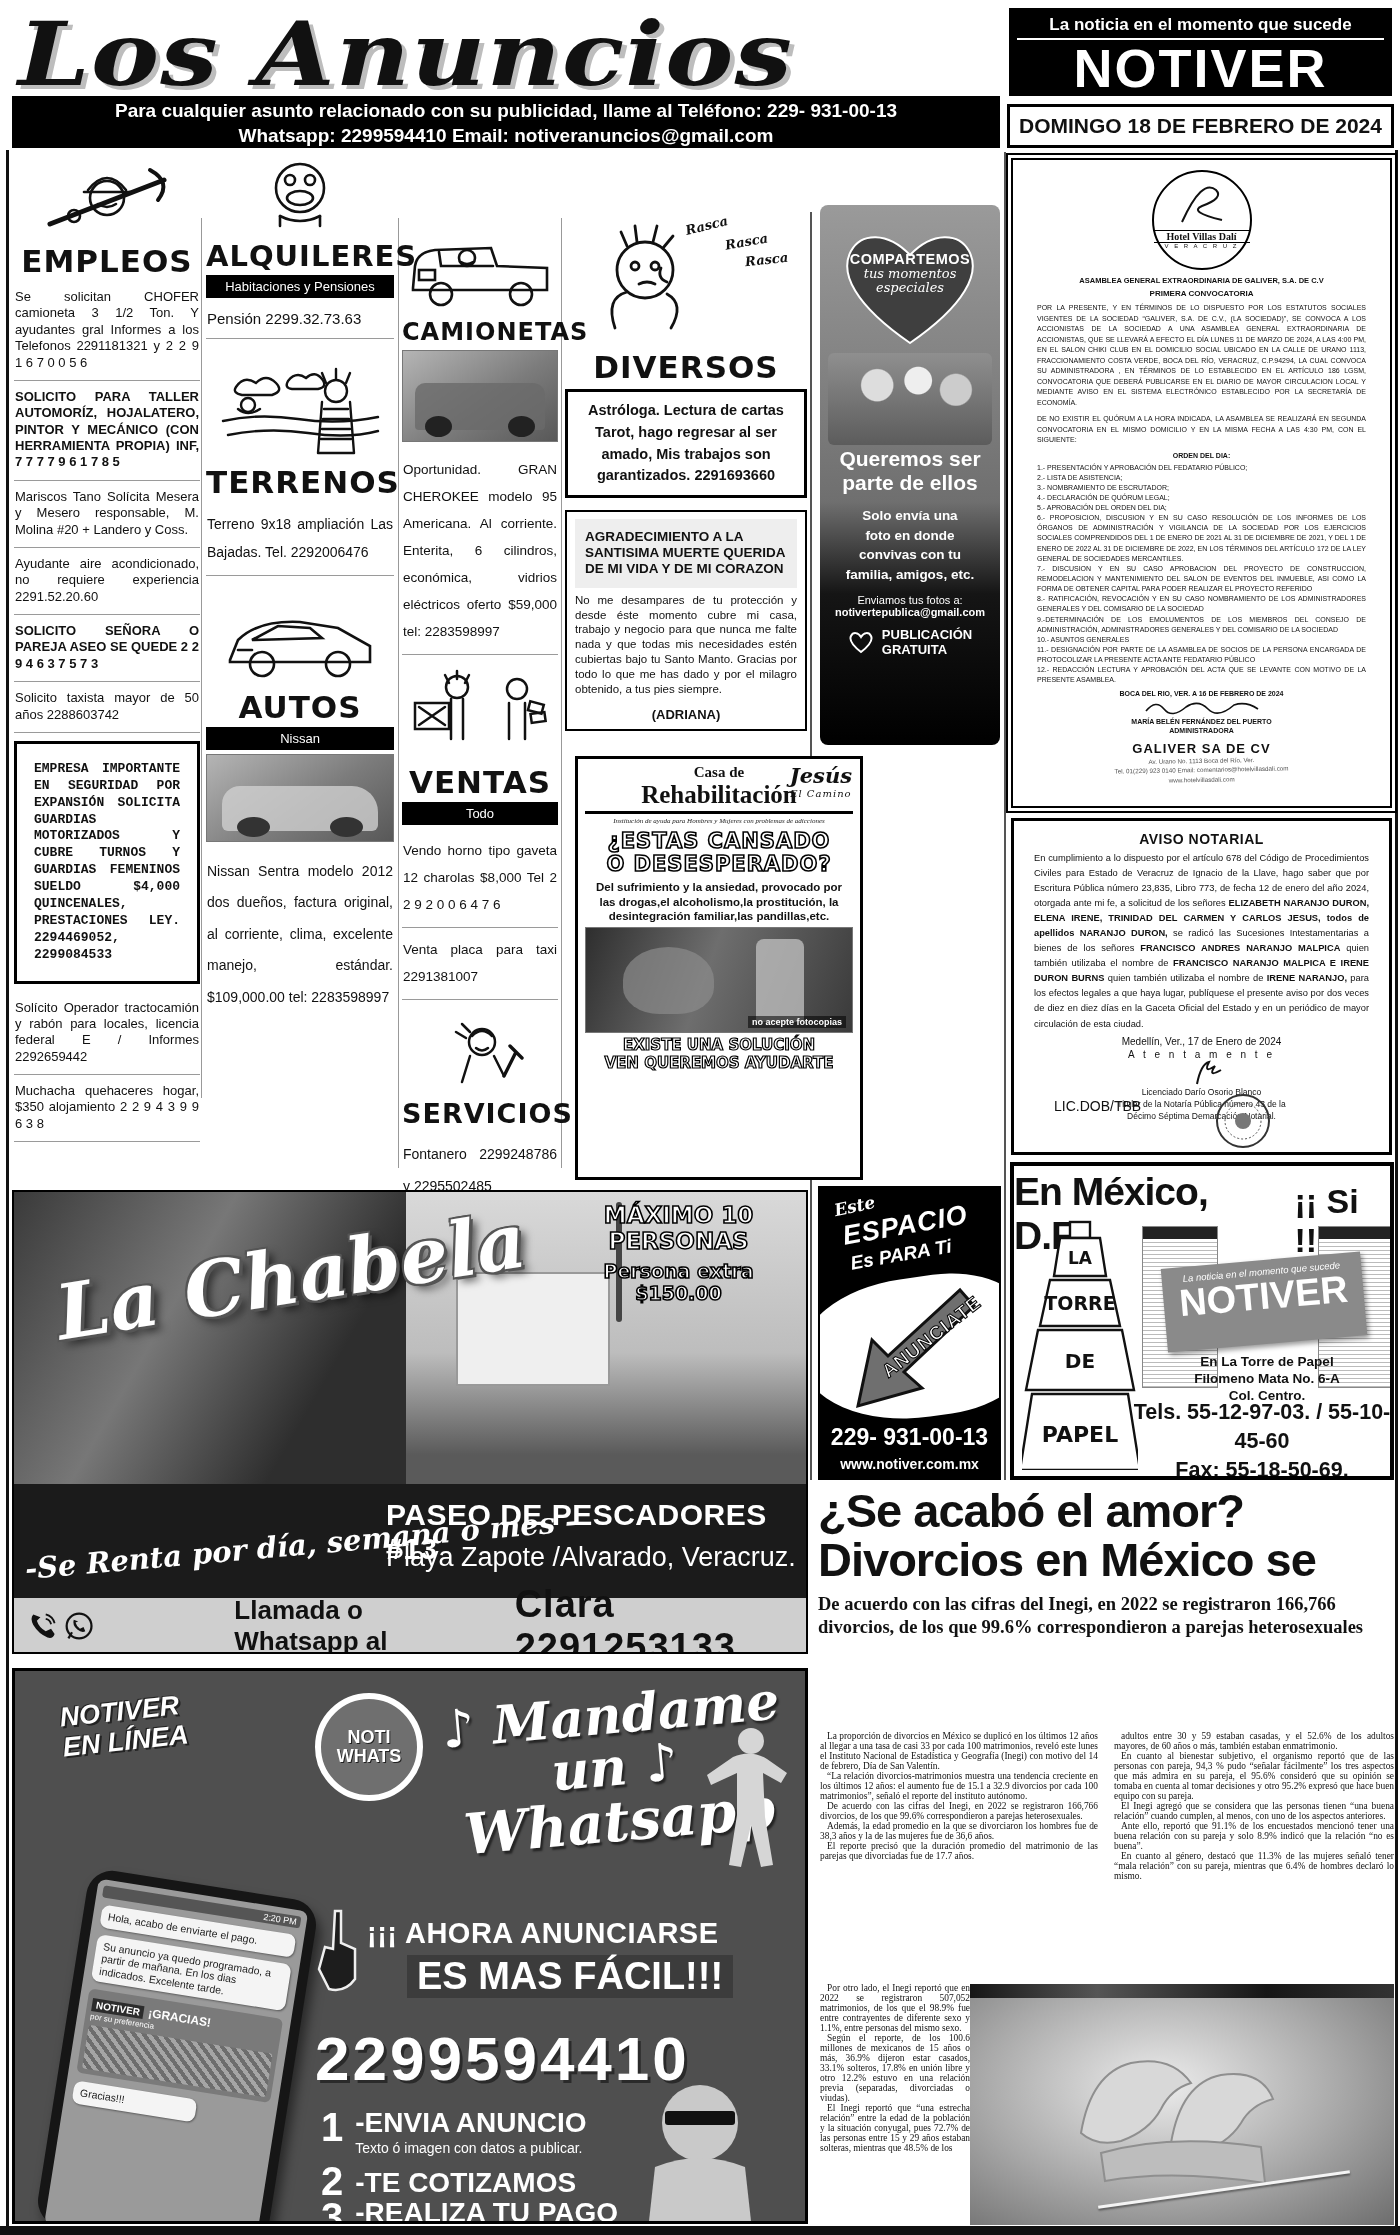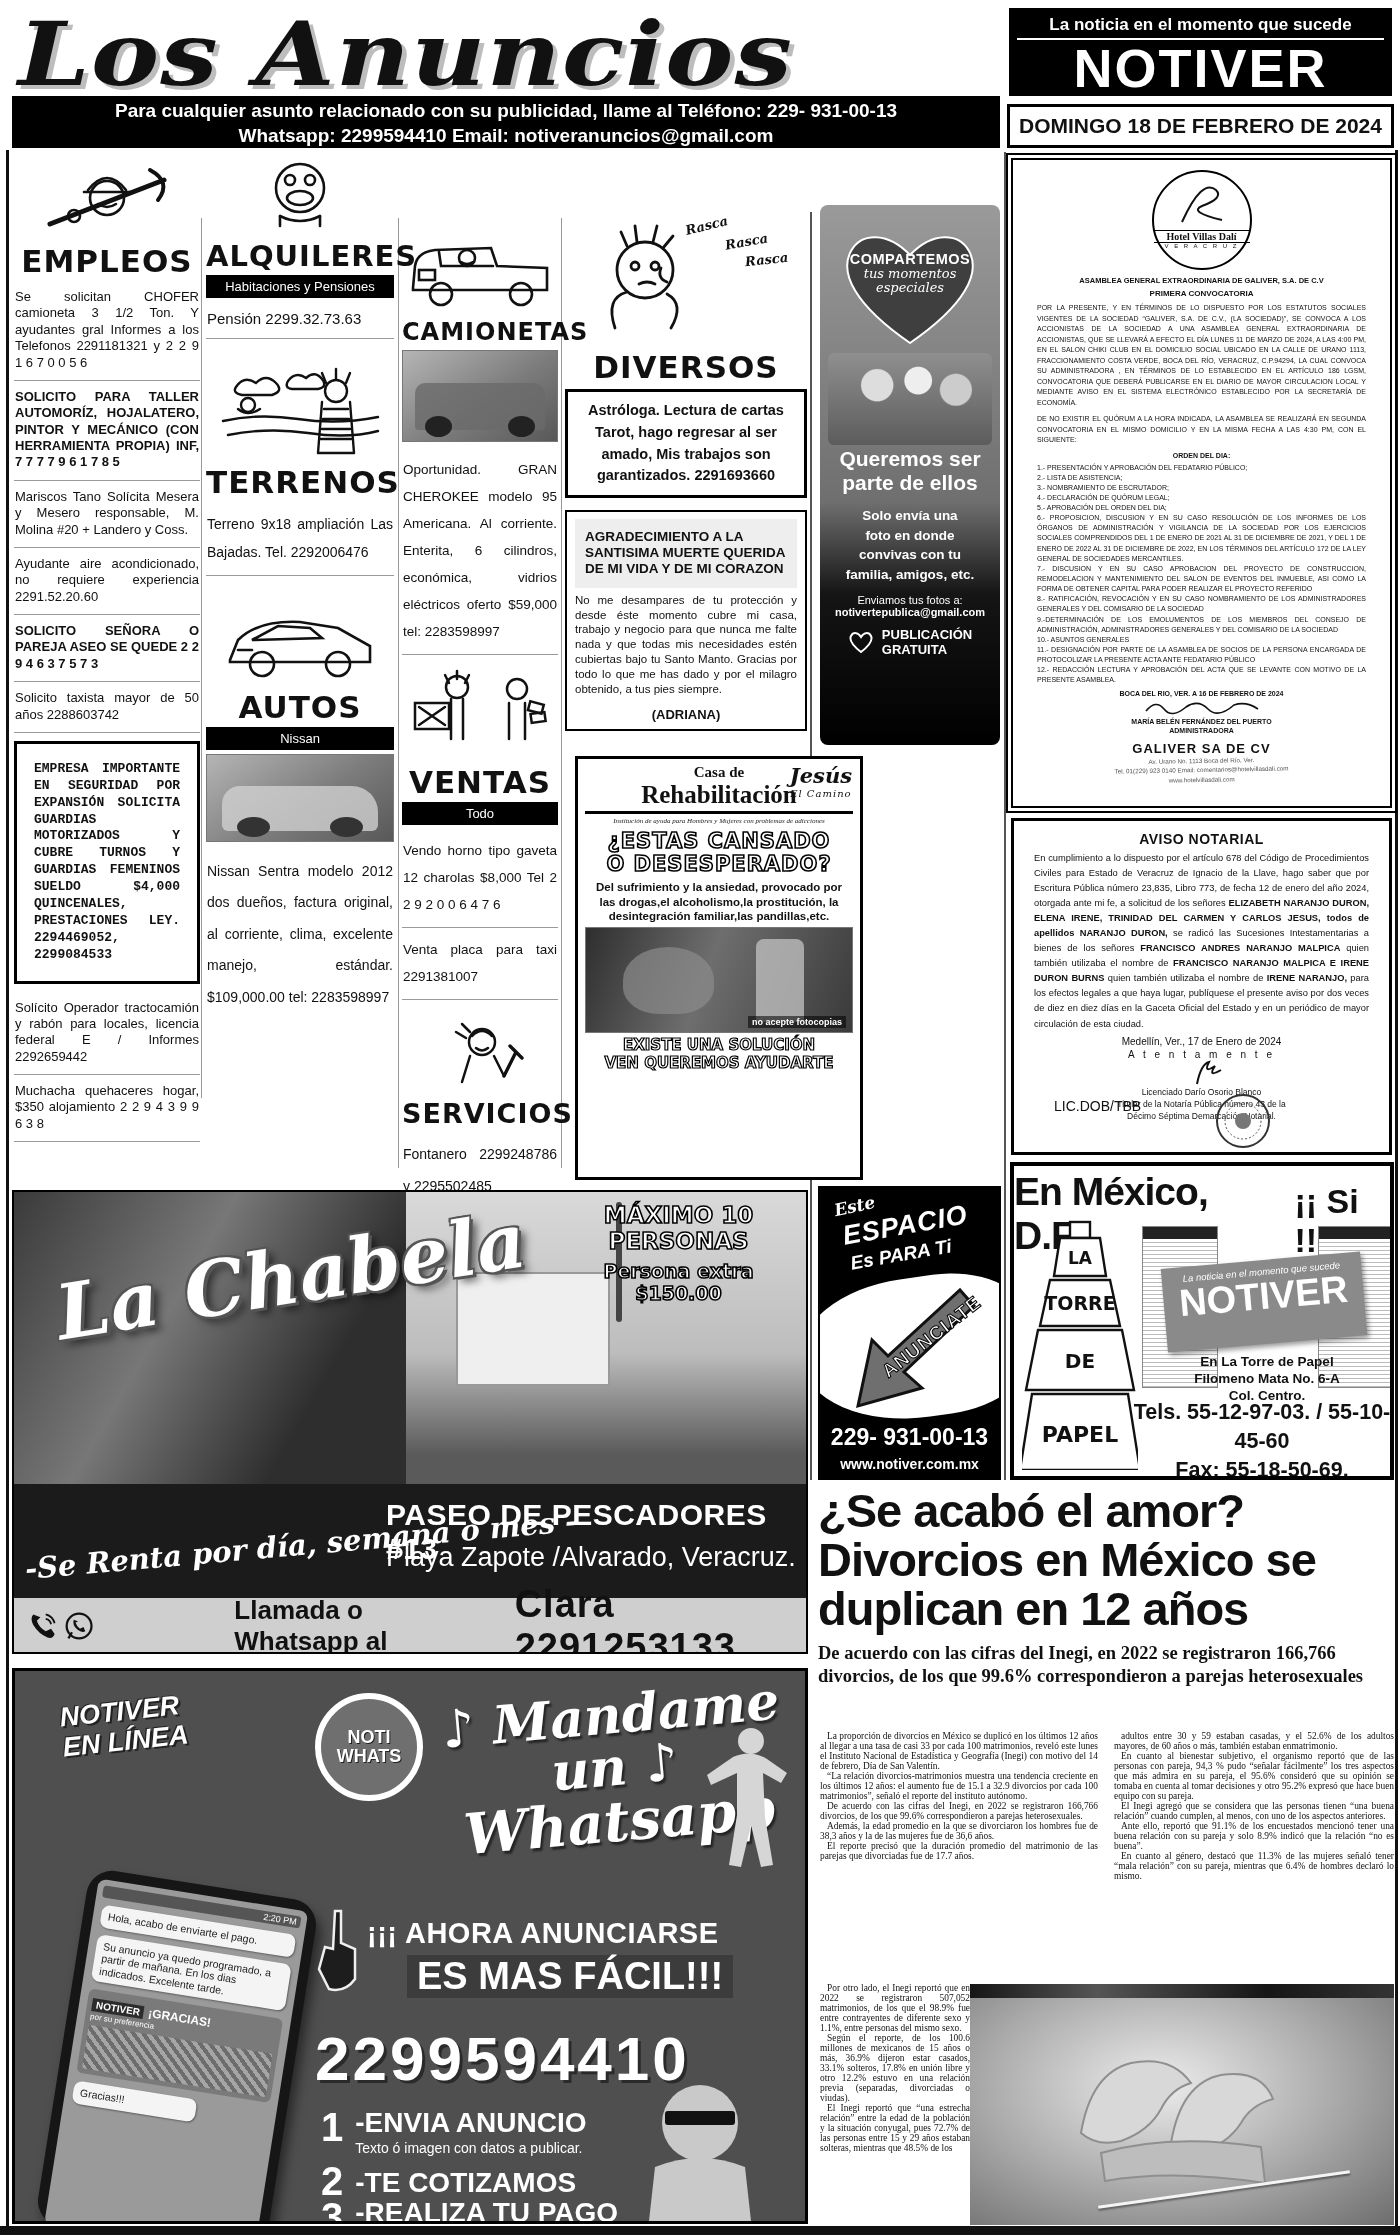--- a/index.html
+++ b/index.html
@@ -609,21 +609,20 @@
           <rect x="40" y="40" width="70" height="14" rx="3" fill="#111"></rect>
           <path d="M30 96 Q75 78 120 96 L126 150 L24 150 Z"></path>
         </g>
     </svg>
   </div>
 
   <div class="art">
     <div class="hl">
       <div>¿Se acabó el amor?</div>
       <div>Divorcios en México se</div>
-      <div>duplican en 12 años</div>
     </div>
     <div class="sub">De acuerdo con las cifras del Inegi, en 2022 se registraron 166,766 divorcios, de los que 99.6% correspondieron a parejas heterosexuales</div>
     <div class="body">
       <div class="colA">
         <p>La proporción de divorcios en México se duplicó en los últimos 12 años al llegar a una tasa de casi 33 por cada 100 matrimonios, reveló este lunes el Instituto Nacional de Estadística y Geografía (Inegi) con motivo del 14 de febrero, Día de San Valentín.</p>
         <p>“La relación divorcios-matrimonios muestra una tendencia creciente en los últimos 12 años: el aumento fue de 15.1 a 32.9 divorcios por cada 100 matrimonios”, señaló el reporte del instituto autónomo.</p>
         <p>De acuerdo con las cifras del Inegi, en 2022 se registraron 166,766 divorcios, de los que 99.6% correspondieron a parejas heterosexuales.</p>
         <p>Además, la edad promedio en la que se divorciaron los hombres fue de 38,3 años y la de las mujeres fue de 36,6 años.</p>
         <p>El reporte precisó que la duración promedio del matrimonio de las parejas que divorciadas fue de 17.7 años.</p>
       </div>

